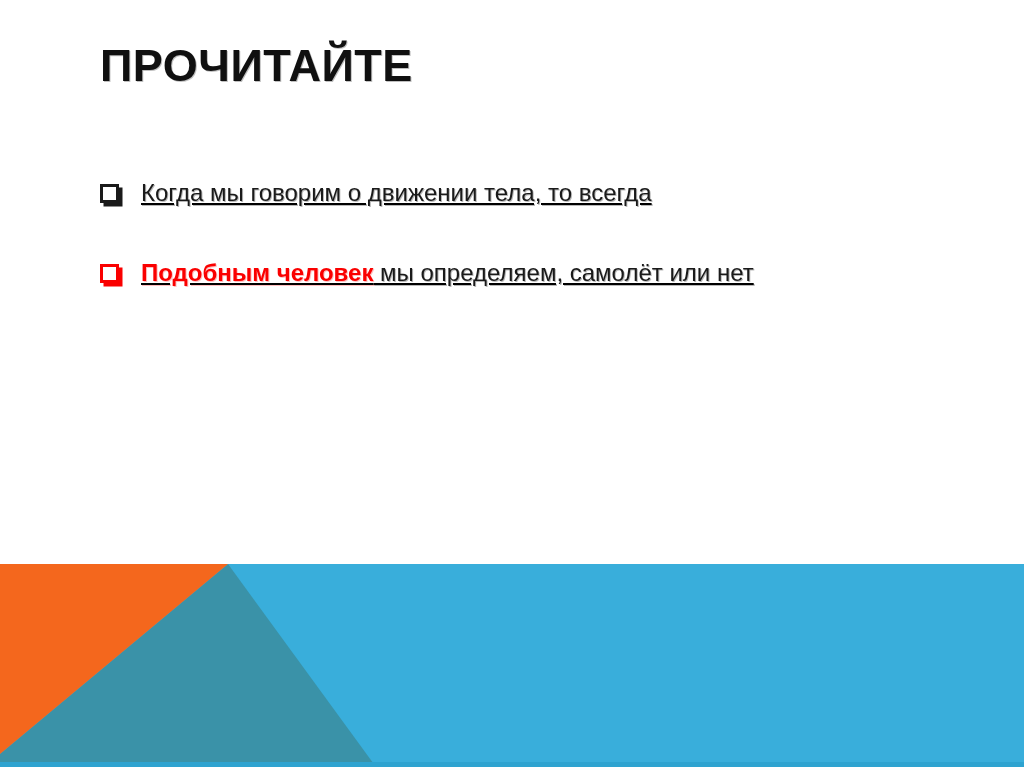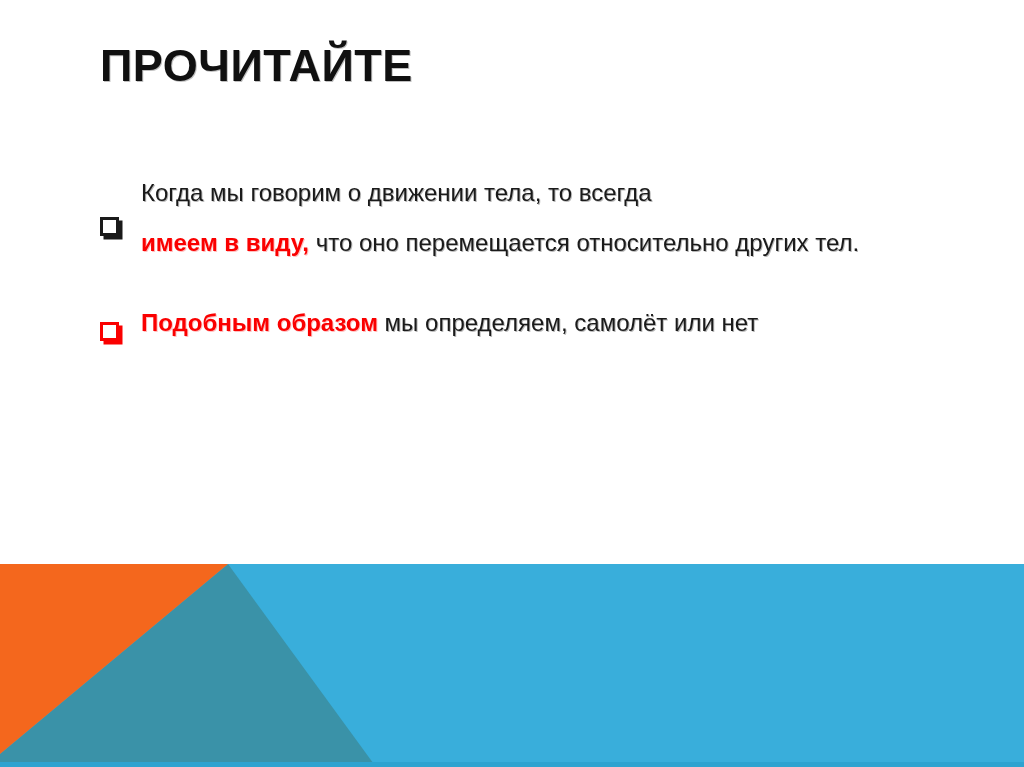--- a/index.html
+++ b/index.html
@@ -28,21 +28,22 @@
     color:#101010;
     text-shadow:1px 1px 0 rgba(0,0,0,0.25);
   }
   .bullets{
     position:absolute;
     left:100px;top:168px;
     width:860px;
   }
   .bullet{
     display:flex;
-    align-items:center;
+    align-items:flex-start;
+    text-decoration:underline;
   }
   .bullet + .bullet{margin-top:30px;}
   .marker{
     flex:0 0 auto;
     width:13px;height:13px;
     margin-top:16px;
     margin-right:22px;
     background:#ffffff;
     border:3px solid var(--ink);
     box-shadow:3.5px 3.5px 0 var(--ink);
@@ -77,28 +78,27 @@
 <div class="slide">
 
   <h1 class="title">ПРОЧИТАЙТЕ</h1>
 
   <div class="bullets">
 
     <div class="bullet">
       <span class="marker"></span>
       <div class="btext">
         <div class="line"><span>Когда мы говорим о движении тела, то всегда</span></div>
-        <div class="line"><span class="seg-red">имеем в виду,</span><span> что оно перемещается относительно других тел.</span></div>
       </div>
     </div>
 
     <div class="bullet">
       <span class="marker red"></span>
       <div class="btext">
-        <div class="line"><span class="seg-red">Подобным образом</span><span> мы определяем, самолёт или нет</span></div>
+        <div class="line"><span class="seg-red">Подобным человек</span><span> мы определяем, самолёт или нет</span></div>
       </div>
     </div>
 
   </div>
 
   <svg class="decor" viewBox="0 0 1024 203" preserveAspectRatio="none">
     <rect x="0" y="0" width="1024" height="203" fill="#39aedb"></rect>
     <polygon points="228,0 376,203 0,203 0,190" fill="#3a92a8"></polygon>
     <polygon points="0,0 228,0 0,190" fill="#f4671d"></polygon>
     <rect x="0" y="198" width="1024" height="5" fill="#2ea3d0"></rect>

